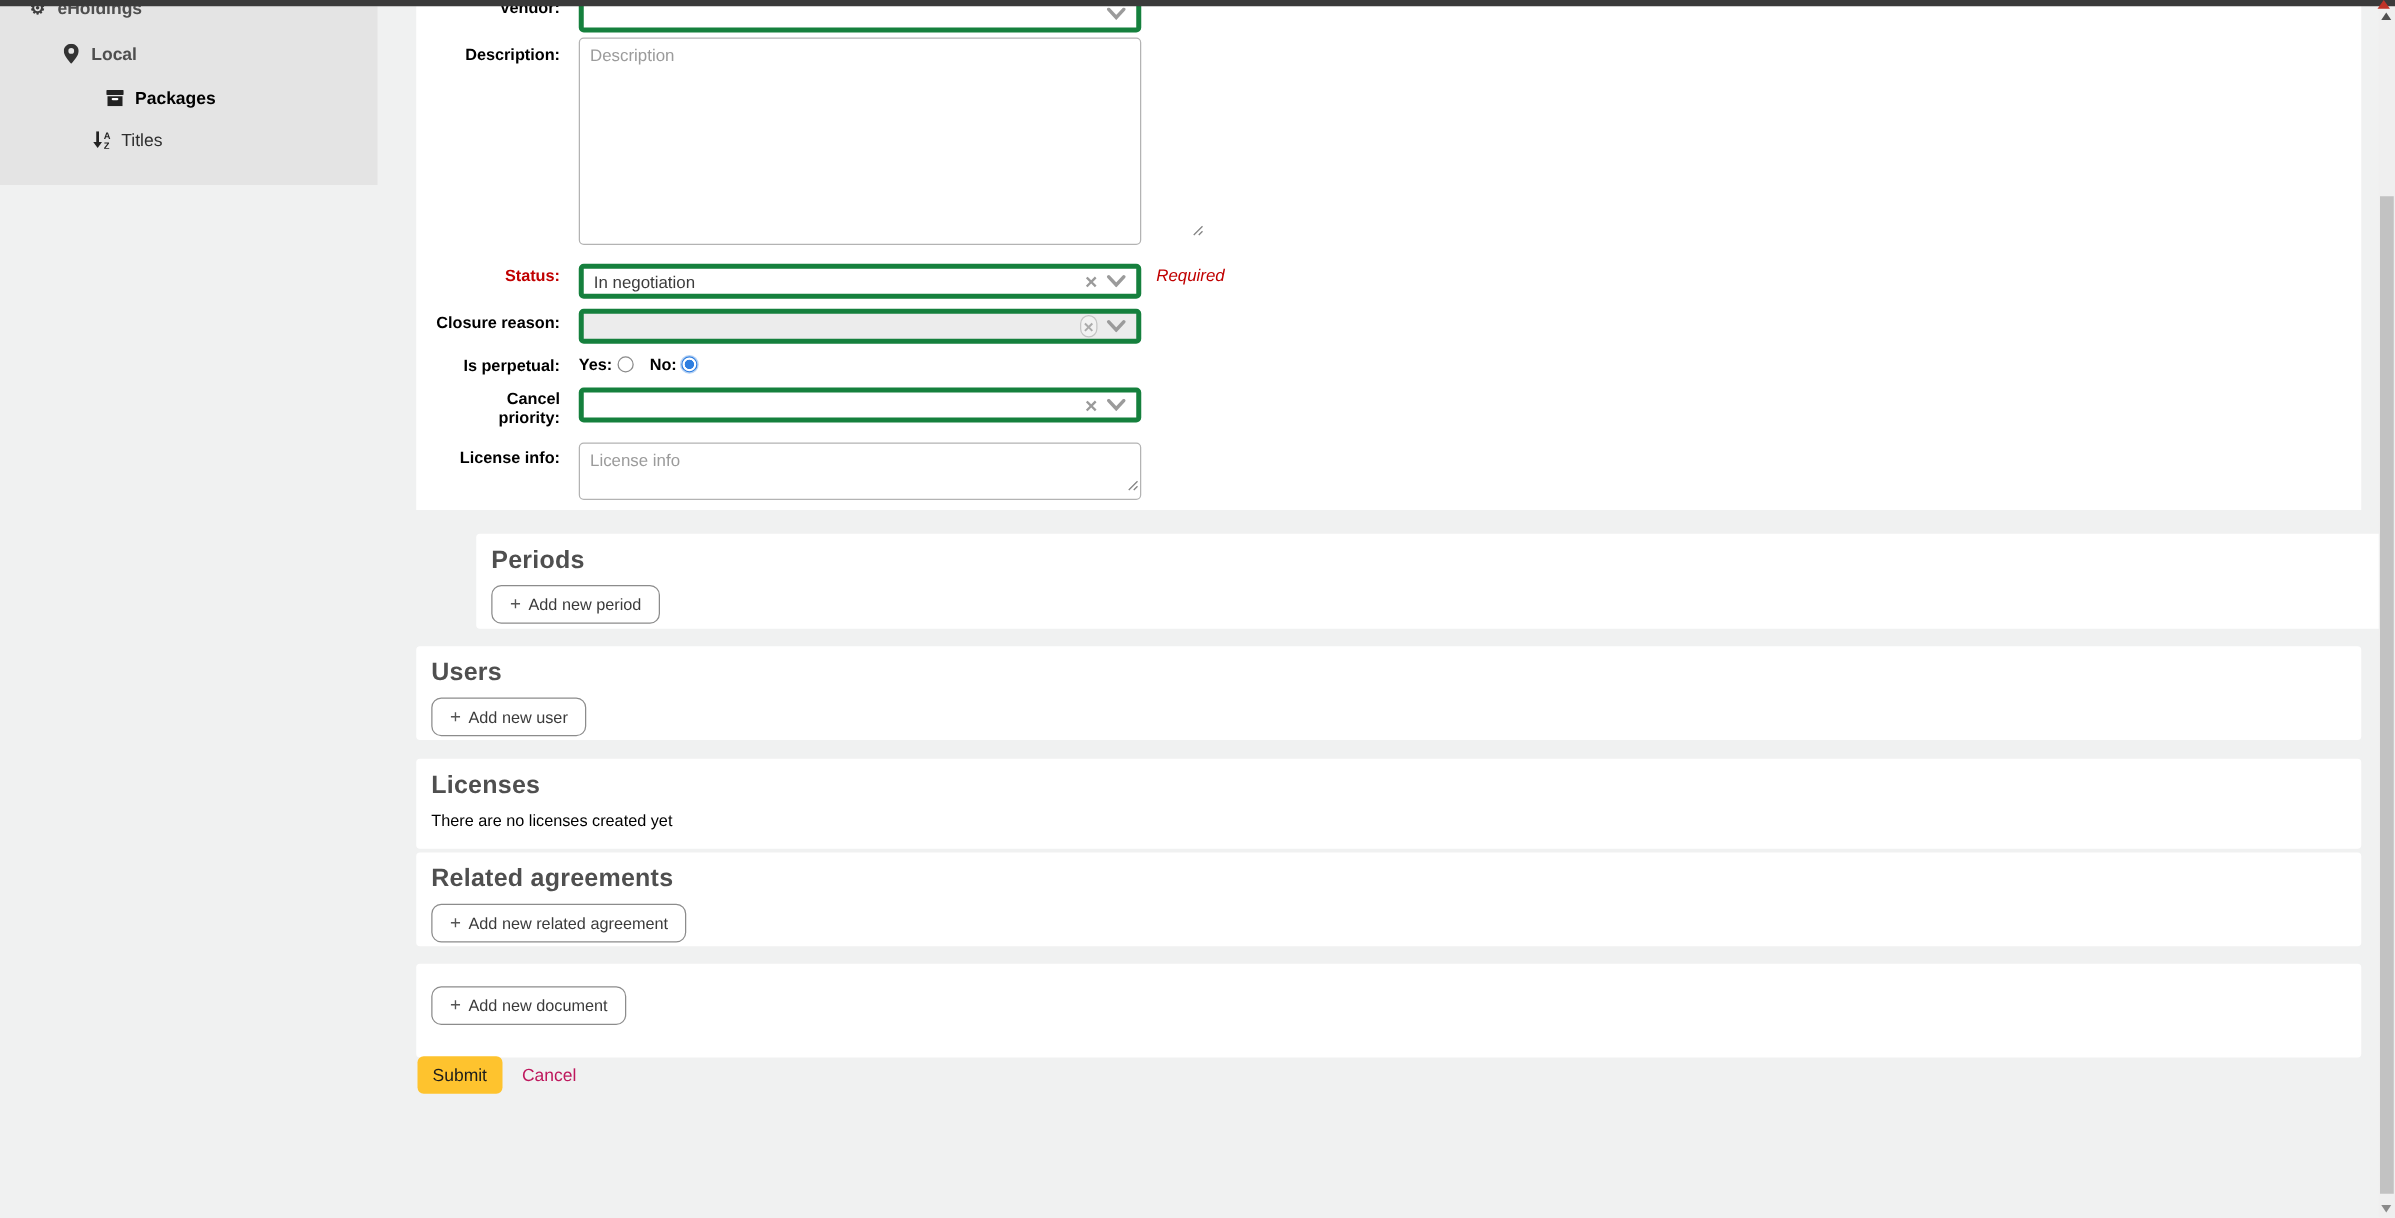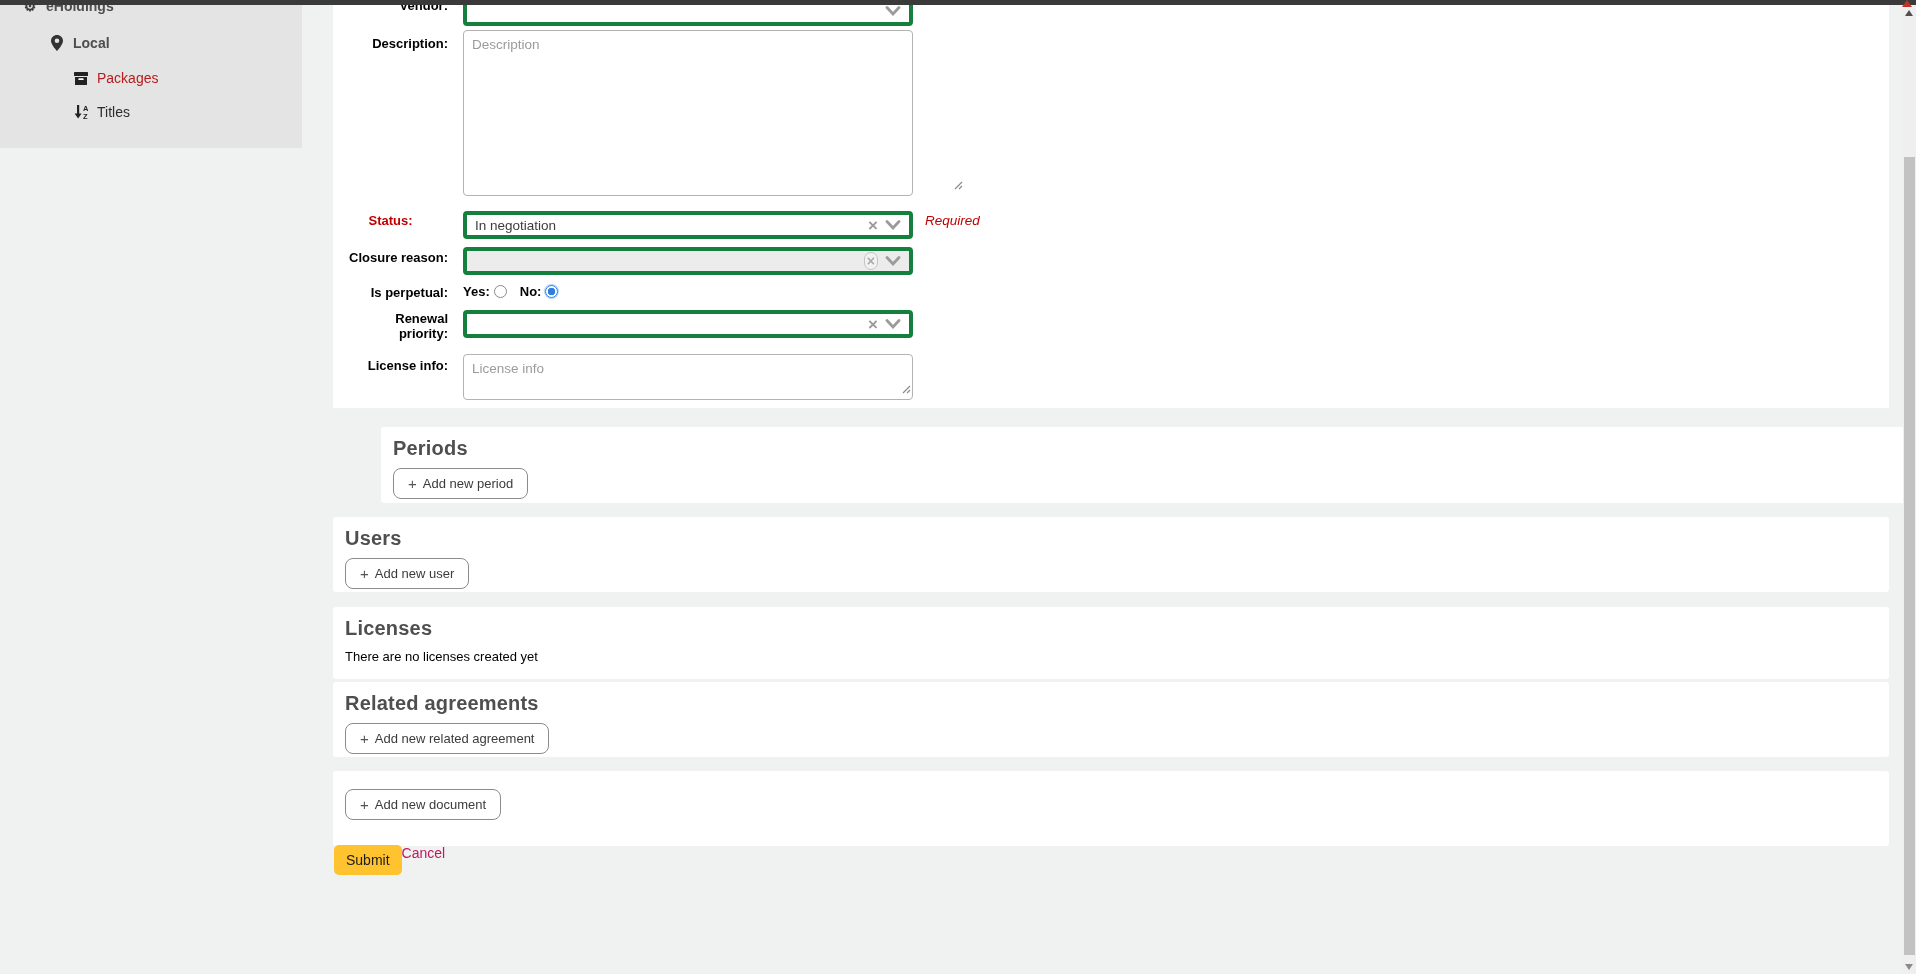--- a/index.html
+++ b/index.html
@@ -13,21 +13,21 @@
     border-left: 5px solid transparent; border-right: 5px solid transparent; border-bottom: 7px solid #c03328; }
 
   
   .sidebar { position: absolute; left: 0; top: 5px; width: 302px; height: 143px; background: #e4e4e4; z-index: 5; }
   .side-item { position: absolute; display: flex; align-items: center; gap: 8px; font-size: 14px; color: #333;
     cursor: pointer; white-space: nowrap; }
   .side-item .ic { display: inline-flex; width: 16px; justify-content: center; align-items: center; }
   .si-eholdings { left: 22px; top: -7px; font-weight: bold; color: #4e4e4e; }
   .si-eholdings .ic { font-size: 14px; color: #3d3d3d; }
   .si-local { left: 49px; top: 30px; font-weight: bold; color: #4e4e4e; }
-  .si-packages { left: 73px; top: 65px; color: #b91c1c; }
+  .si-packages { left: 84px; top: 65px; color: #000000; font-weight: bold; }
   .si-titles { left: 73px; top: 99px; color: #2d2d2d; }
 
   
   .panel { position: absolute; left: 333px; width: 1556px; background: #fff; }
   .fieldset { top: 5px; height: 403px; }
   .sec { padding: 10px 12px; border-radius: 3px; }
   .sec h2 { font-size: 20px; font-weight: bold; color: #4f4f4f; letter-spacing: .2px; }
   .sec-periods   { top: 427px; height: 76px; margin-left: 48px; }
   .sec-users     { top: 517px; height: 75px; }
   .sec-licenses  { top: 607px; height: 72px; }
@@ -56,21 +56,21 @@
   .radio { width: 13px; height: 13px; border-radius: 50%; background: #fff; border: 1px solid #8a8a8a; margin-right: 9px; cursor: pointer; }
   .radio.checked { border: 1px solid #2e7ee0; background: radial-gradient(circle, #2e7ee0 0 3.5px, #fff 4px); box-shadow: 0 0 0 1px rgba(46,126,224,.35); }
 
   
   .add-btn { margin-top: 8px; display: inline-flex; align-items: center; gap: 6px; background: #fff;
     border: 1px solid #8c8c8c; border-radius: 8px; padding: 7px 14px; font-size: 13px; color: #3b3b3b; cursor: pointer;
     font-family: "Liberation Sans", sans-serif; }
   .add-btn .plus { font-size: 15px; color: #555; line-height: 1; }
 
   
-  .actions { position: absolute; left: 334px; top: 845px; display: flex; gap: 0; }
+  .actions { position: absolute; left: 334px; top: 845px; display: flex; align-items: center; gap: 16px; }
   .submit-btn { background: #fec32e; color: #1c1c1c; border: none; border-radius: 5px; padding: 7px 12px;
     font-size: 14px; font-family: "Liberation Sans", sans-serif; cursor: pointer; }
   .cancel-link { font-size: 14px; color: #be185d; cursor: pointer; text-decoration: none; }
 
   
   .vscroll { position: absolute; right: 0; top: 5px; width: 13px; height: 969px; background: #efefef; z-index: 25; }
   .vthumb { position: absolute; left: 1px; top: 152px; width: 11px; height: 798px; background: #c2c2c2; }
   .sarrow { position: absolute; left: 2px; width: 0; height: 0; border-left: 4.5px solid transparent; border-right: 4.5px solid transparent; }
   .sarrow.up { top: 5px; border-bottom: 6px solid #505050; }
   .sarrow.down { bottom: 4px; border-top: 6px solid #8a8a8a; }
@@ -131,21 +131,21 @@
     <span class="lbl" style="top:31px;">Description:</span>
     <div class="frow" style="left:130px; top:25px; width:502px; height:166px;">
       <textarea class="ta" style="width: 450px; height: 166px; border: 1px solid rgb(179, 179, 179); border-radius: 4px;" placeholder="Description"></textarea>
       <span class="grip">
         <svg width="9" height="9">
             <path d="M8 1 L1 8 M8 5 L5 8" stroke="#888" stroke-width="1.1"></path>
           </svg>
       </span>
     </div>
 
-    <span class="lbl red" style="top:208px;text-align:center;">Status:</span>
+    <span class="lbl red" style="top:208px;">Status:</span>
     <div class="inp selectbox" style="top:206px;">
       <span class="val">In negotiation</span>
       <span class="clear">×</span>
       <span class="chev">
         <svg width="16" height="10" viewBox="0 0 16 10">
             <path d="M2 1.5 L8 8 L14 1.5" stroke="#9b9b9b" stroke-width="2.8" fill="none" stroke-linecap="round"></path>
           </svg>
       </span>
     </div>
     <span class="required-note" style="top:208px;">Required</span>
@@ -162,21 +162,21 @@
     </div>
 
     <span class="lbl" style="top:280px;">Is perpetual:</span>
     <div class="radio-row" style="top:279px;">
       <span>Yes:</span>
       <span class="radio"></span>
       <span>No:</span>
       <span class="radio checked"></span>
     </div>
 
-    <span class="lbl narrow" style="top:306px;">Renewal priority:</span>
+    <span class="lbl narrow" style="top:306px;">Cancel priority:</span>
     <div class="inp selectbox" style="top:305px;">
       <span class="val"></span>
       <span class="clear">×</span>
       <span class="chev">
         <svg width="16" height="10" viewBox="0 0 16 10">
             <path d="M2 1.5 L8 8 L14 1.5" stroke="#9b9b9b" stroke-width="2.8" fill="none" stroke-linecap="round"></path>
           </svg>
       </span>
     </div>
 

